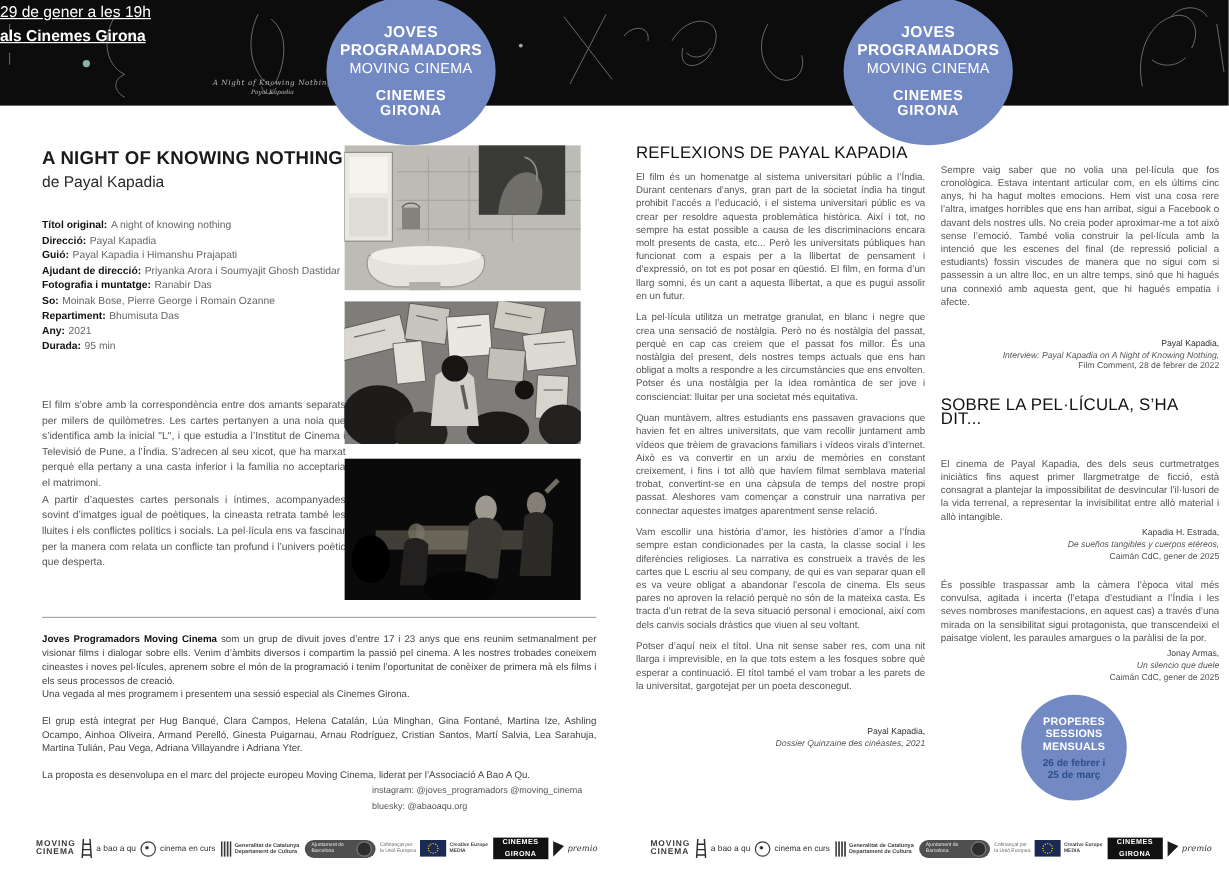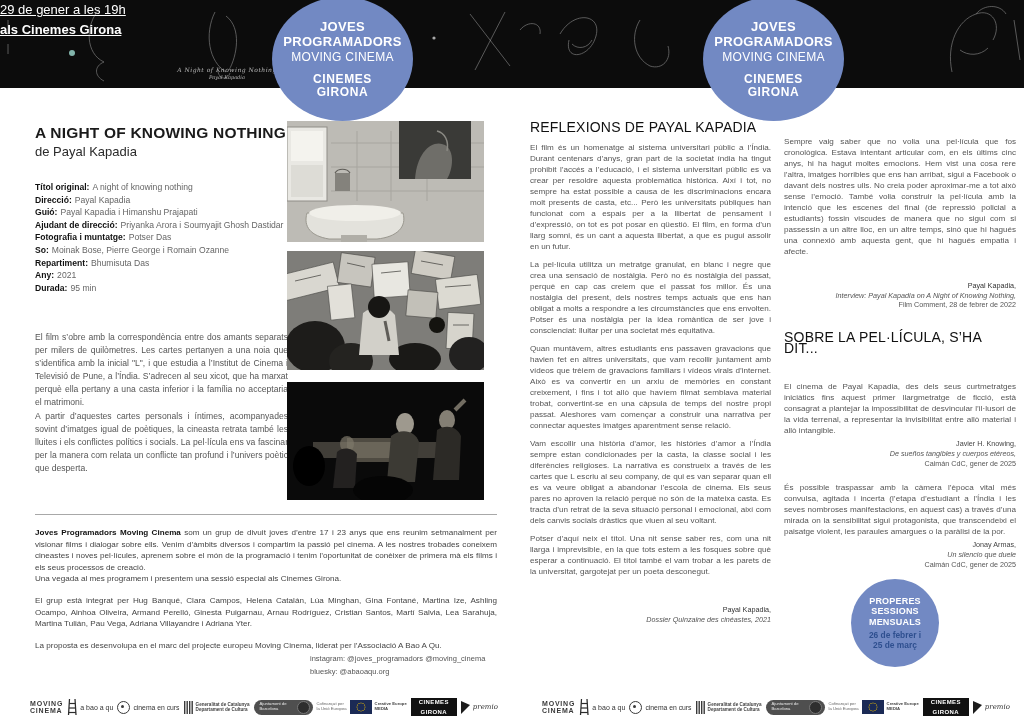--- a/index.html
+++ b/index.html
@@ -152,21 +152,21 @@
 <div class="abs title-block">
   <h1>A NIGHT OF KNOWING NOTHING</h1>
   <div class="subtitle">de Payal Kapadia</div>
 </div>
 
 <div class="abs credits">
   <div><b>Títol original:</b><span>A night of knowing nothing</span></div>
   <div><b>Direcció:</b><span>Payal Kapadia</span></div>
   <div><b>Guió:</b><span>Payal Kapadia i Himanshu Prajapati</span></div>
   <div><b>Ajudant de direcció:</b><span>Priyanka Arora i Soumyajit Ghosh Dastidar</span></div>
-  <div><b>Fotografia i muntatge:</b><span>Potser Das</span></div>
+  <div><b>Fotografia i muntatge:</b><span>Ranabir Das</span></div>
   <div><b>So:</b><span>Moinak Bose, Pierre George i Romain Ozanne</span></div>
   <div><b>Repartiment:</b><span>Bhumisuta Das</span></div>
   <div><b>Any:</b><span>2021</span></div>
   <div><b>Durada:</b><span>95 min</span></div>
 </div>
 
 <div class="abs synopsis">
   <p>El film s’obre amb la correspondència entre dos amants separats per milers de quilòmetres. Les cartes pertanyen a una noia que s’identifica amb la inicial "L", i que estudia a l’Institut de Cinema i Televisió de Pune, a l’Índia. S’adrecen al seu xicot, que ha marxat perquè ella pertany a una casta inferior i la família no acceptaria el matrimoni.</p>
   <p>A partir d’aquestes cartes personals i íntimes, acompanyades sovint d’imatges igual de poètiques, la cineasta retrata també les lluites i els conflictes polítics i socials. La pel·lícula ens va fascinar per la manera com relata un conflicte tan profund i l’univers poètic que desperta.</p>
 </div>
@@ -269,21 +269,21 @@
 <div class="abs col col2">
   <p>Sempre vaig saber que no volia una pel·lícula que fos cronològica. Estava intentant articular com, en els últims cinc anys, hi ha hagut moltes emocions. Hem vist una cosa rere l’altra, imatges horribles que ens han arribat, sigui a Facebook o davant dels nostres ulls. No creia poder aproximar-me a tot això sense l’emoció. També volia construir la pel·lícula amb la intenció que les escenes del final (de repressió policial a estudiants) fossin viscudes de manera que no sigui com si passessin a un altre lloc, en un altre temps, sinó que hi hagués una connexió amb aquesta gent, que hi hagués empatia i afecte.</p>
   <div class="attr">
     <div class="nm">Payal Kapadia,</div>
     <div class="wk">Interview: Payal Kapadia on A Night of Knowing Nothing,</div>
     <div>Film Comment, 28 de febrer de 2022</div>
   </div>
   <div class="colhead colhead2">SOBRE LA PEL·LÍCULA, S’HA DIT...</div>
   <p>El cinema de Payal Kapadia, des dels seus curtmetratges iniciàtics fins aquest primer llargmetratge de ficció, està consagrat a plantejar la impossibilitat de desvincular l’il·lusori de la vida terrenal, a representar la invisibilitat entre allò material i allò intangible.</p>
   <div class="attr">
-    <div class="nm-reg">Javier H. Knowing,</div>
+    <div class="nm-reg">Kapadia H. Estrada,</div>
     <div class="wk">De sueños tangibles y cuerpos etéreos,</div>
     <div>Caimán CdC, gener de 2025</div>
   </div>
   <p style="margin-top:14px;">És possible traspassar amb la càmera l’època vital més convulsa, agitada i incerta (l’etapa d’estudiant a l’Índia i les seves nombroses manifestacions, en aquest cas) a través d’una mirada on la sensibilitat sigui protagonista, que transcendeixi el paisatge violent, les paraules amargues o la paràlisi de la por.</p>
   <div class="attr">
     <div class="nm-reg">Jonay Armas,</div>
     <div class="wk">Un silencio que duele</div>
     <div>Caimán CdC, gener de 2025</div>
   </div>
 </div>

